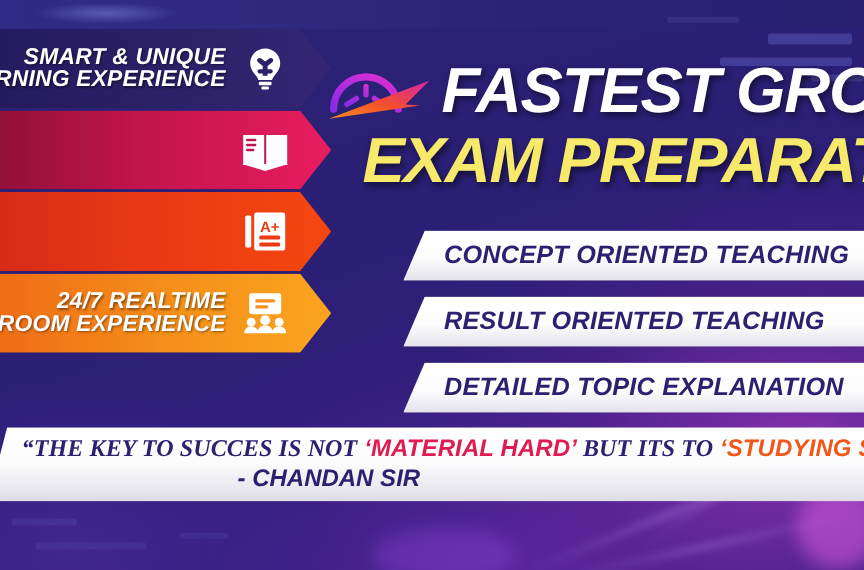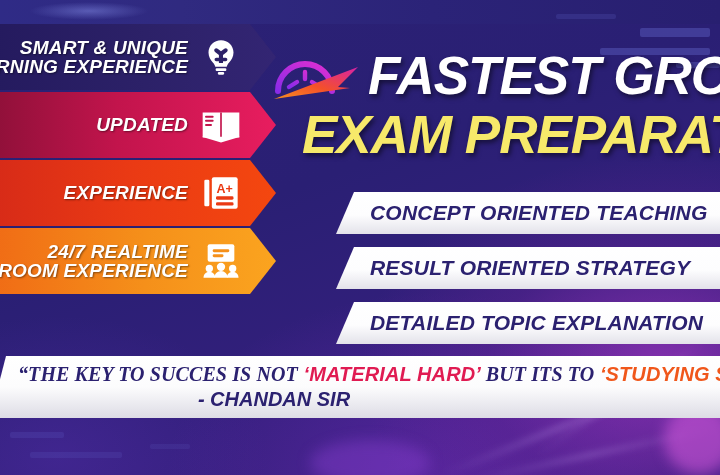--- a/index.html
+++ b/index.html
@@ -235,38 +235,36 @@
           <path d="M24 4c-8.3 0-15 6.5-15 14.6 0 5.3 2.6 8.9 5.2 12 1.6 1.9 2.6 3.3 2.9 5.1h13.8c.3-1.8 1.3-3.2 2.9-5.1 2.6-3.1 5.2-6.7 5.2-12C39 10.5 32.3 4 24 4z"></path>
           <path d="M16.4 14.4c-.9 1.2-.6 2.6.5 3.5l4.6 3.6v3.3h-3.1c-1.2 0-2.1 1-2.1 2.1 0 1.2.9 2.1 2.1 2.1h3.1v2.3h4.9v-2.3h3.1c1.2 0 2.1-.9 2.1-2.1 0-1.1-.9-2.1-2.1-2.1h-3.1v-3.3l4.6-3.6c1.1-.9 1.4-2.3.5-3.5-.9-1.1-2.4-1.2-3.5-.3l-4 3.1-4-3.1c-1.1-.9-2.7-.8-3.6.3z" fill="#2c2168"></path>
           <rect x="17.6" y="37.4" width="12.8" height="3.4" rx="1.3"></rect>
           <rect x="20.2" y="42" width="7.6" height="3.2" rx="1.3"></rect>
         </svg>
       </div>
     </div>
 
     <div class="feature feat-2">
       <div class="f-text">
-        <div>UPDATED</div>
       </div>
       <div class="f-icon">
         <svg viewBox="0 0 48 48" fill="none">
           <path d="M4 11h17c1.7 0 3 1.3 3 3v23c0-1.7-1.3-3-3-3H4V11z" fill="#ffffff"></path>
           <path d="M44 11H27c-1.7 0-3 1.3-3 3v23c0-1.7 1.3-3 3-3h17V11z" fill="#ffffff"></path>
           <path d="M2 9h22v30H2z" fill="#ffffff"></path>
           <path d="M6 14h8M6 19h8M6 24h6" stroke="#c2144c" stroke-width="2.4" stroke-linecap="round"></path>
           <path d="M24 9h22v30H24z" fill="#ffffff"></path>
           <path d="M24 9v30" stroke="#c2144c" stroke-width="2"></path>
           <path d="M1 38h46l-23 7z" fill="#ffffff"></path>
         </svg>
       </div>
     </div>
 
     <div class="feature feat-3">
       <div class="f-text">
-        <div>EXPERIENCE</div>
       </div>
       <div class="f-icon">
         <svg viewBox="0 0 48 48">
           <rect x="4" y="8" width="6" height="32" rx="1.6" fill="#ffffff"></rect>
           <rect x="13" y="5" width="31" height="38" rx="2.4" fill="#ffffff"></rect>
           <text x="28.5" y="24" font-family="Liberation Sans, sans-serif" font-size="15" font-weight="bold" fill="#ea3a14" text-anchor="middle">A+</text>
           <rect x="18" y="28" width="21" height="4" rx="1.6" fill="#ea3a14"></rect>
           <rect x="18" y="35" width="21" height="4" rx="1.6" fill="#ea3a14"></rect>
         </svg>
       </div>
@@ -317,21 +315,21 @@
       <div class="headline-1">FASTEST GROWING</div>
     </div>
     <div class="headline-2">EXAM PREPARATION</div>
   </div>
 
   <div class="bars">
     <div class="bar">
       <span class="bar-text">CONCEPT ORIENTED TEACHING</span>
     </div>
     <div class="bar">
-      <span class="bar-text">RESULT ORIENTED STRATEGY</span>
+      <span class="bar-text">RESULT ORIENTED TEACHING</span>
     </div>
     <div class="bar">
       <span class="bar-text">DETAILED TOPIC EXPLANATION</span>
     </div>
   </div>
 
   <div class="quote">
     <div class="quote-line">
       <span class="q-navy">“THE KEY TO SUCCES IS NOT</span>
       <span class="q-red">‘MATERIAL HARD’</span>

